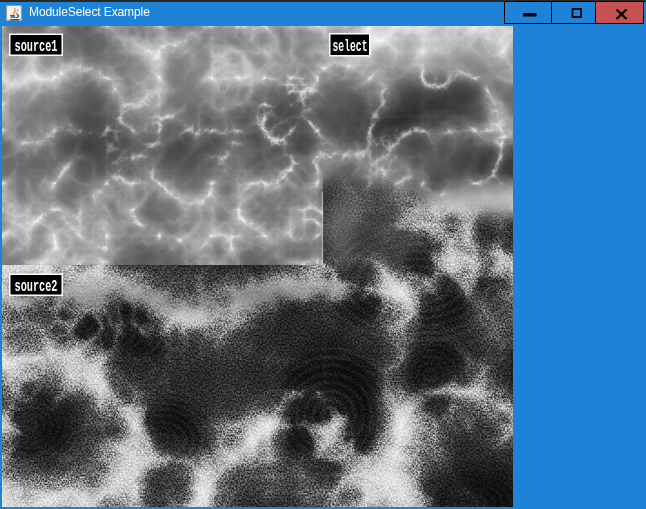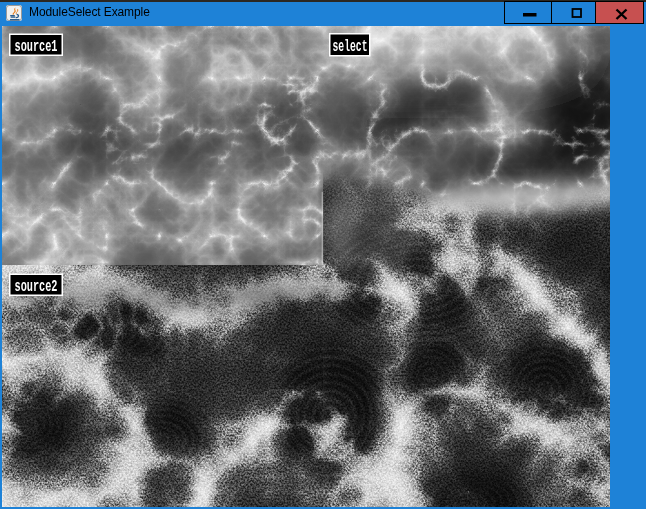--- a/index.html
+++ b/index.html
@@ -1,19 +1,19 @@
 <!DOCTYPE html>
 <html><head><meta charset="utf-8"><style>
 html,body{margin:0;padding:0;width:646px;height:509px;overflow:hidden;background:#1e82d7;font-family:"Liberation Sans",sans-serif;}
 #win{position:absolute;left:0;top:0;width:646px;height:509px;background:#1e82d7;}
 #topedge{position:absolute;left:0;top:0;width:646px;height:2px;background:#2b2722;}
-#title{position:absolute;left:29px;top:0px;height:24px;line-height:24px;color:#000000;font-size:12px;letter-spacing:-0.1px;}
+#title{position:absolute;left:29px;top:0px;height:24px;line-height:24px;color:#ffffff;font-size:12px;letter-spacing:-0.1px;}
 #icon{position:absolute;left:6px;top:5px;width:16px;height:16px;}
 #btns{position:absolute;left:504px;top:1px;}
-#client{position:absolute;left:2px;top:26px;width:608px;height:481px;overflow:hidden;background:#8c8c8c;}
+#client{position:absolute;left:2px;top:26px;width:511px;height:481px;overflow:hidden;background:#8c8c8c;}
 </style></head>
 <body>
 <div id="win">
   <div id="topedge"></div>
   <div id="icon">
     <svg width="16" height="16" viewBox="0 0 16 16">
       <rect x="0" y="0" width="16" height="16" rx="2.5" fill="#f2f1ef"></rect>
       <rect x="0.5" y="0.5" width="15" height="15" rx="2.5" fill="none" stroke="#9a9a9a" stroke-width="1"></rect>
       <path d="M6.8 9.8 C5.8 8.0 9.6 7.6 8.2 4.6 C8.0 4.1 8.6 3.1 9.6 2.6 C9.0 3.7 9.0 4.3 9.6 5.4 C10.6 7.3 6.9 7.9 7.9 9.8 Z" fill="#e87d1a"></path>
       <path d="M9.9 8.8 C9.0 7.3 12.4 6.8 11.0 4.0 L12.2 4.6 C12.9 6.5 9.9 7.0 10.9 8.8 Z" fill="#e87d1a"></path>

